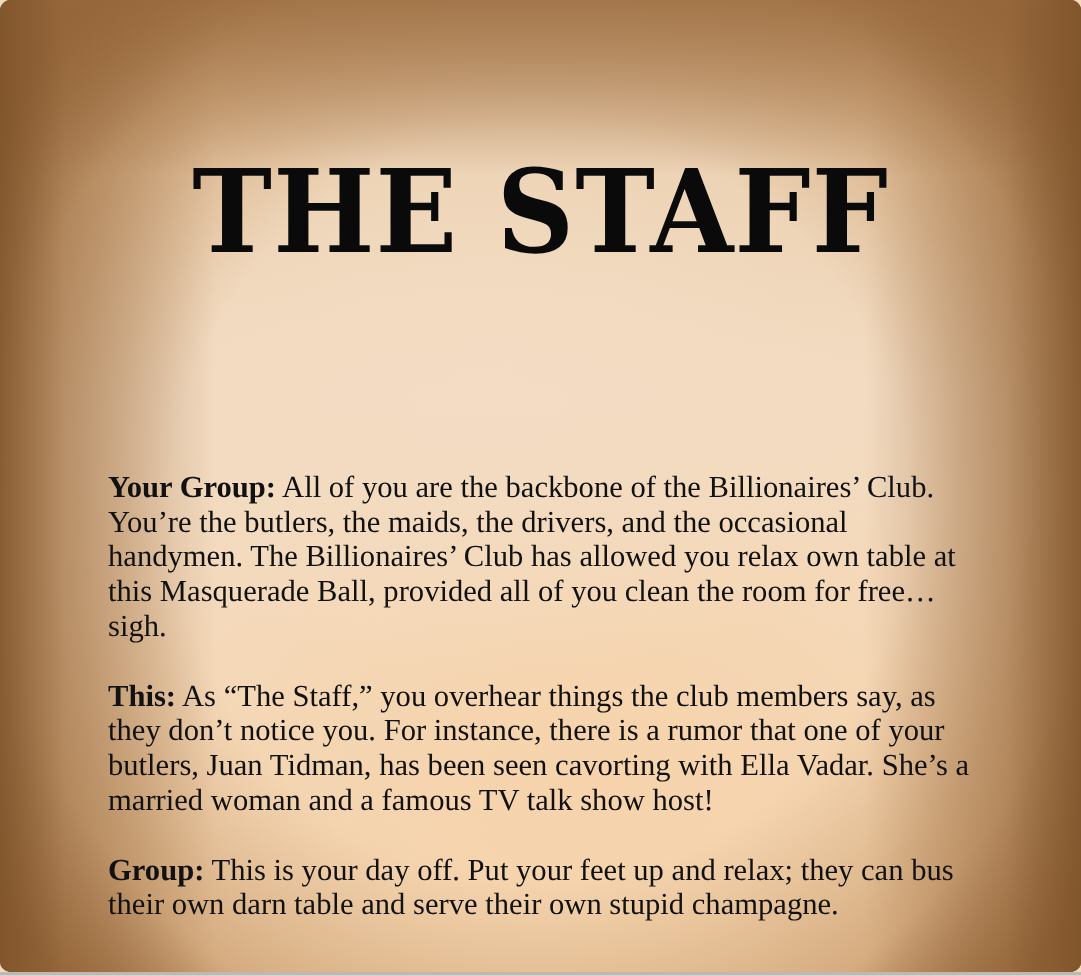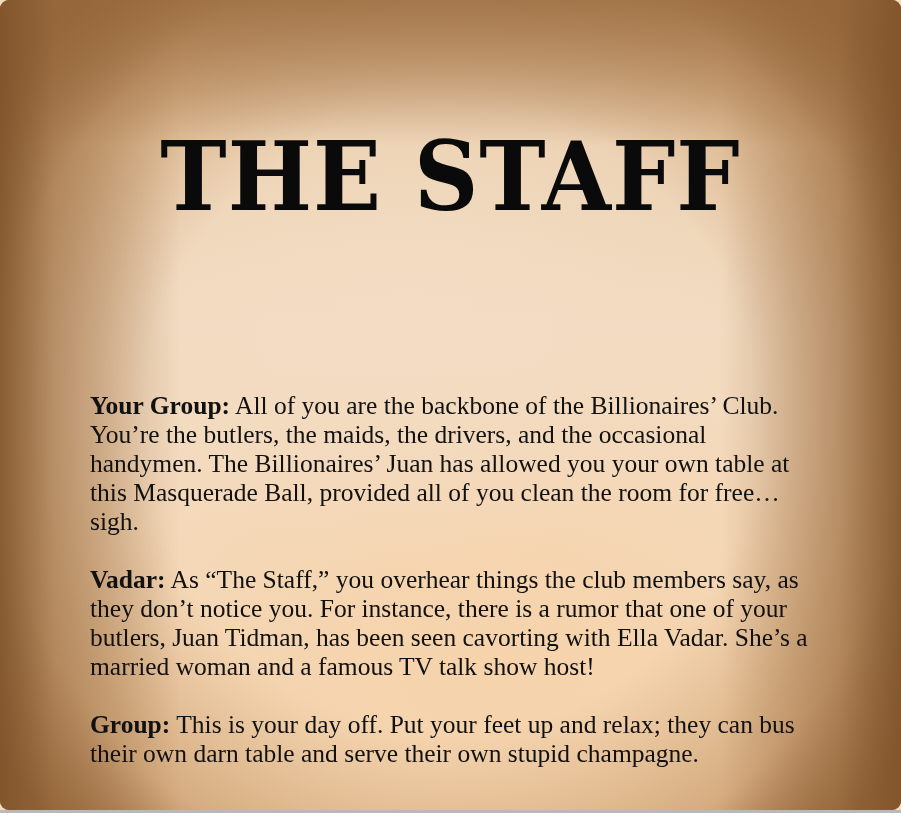--- a/index.html
+++ b/index.html
@@ -41,23 +41,23 @@
   .para b { font-weight: bold; }
 </style>
 </head>
 <body>
 
 <div class="page">
   <div class="title">THE STAFF</div>
 
   <div class="content">
     <p class="para">
-      <b>Your Group:</b><span> All of you are the backbone of the Billionaires’ Club. You’re the butlers, the maids, the drivers, and the occasional handymen. The Billionaires’ Juan has allowed you your own table at this Masquerade Ball, provided all of you clean the room for free… sigh.</span>
+      <b>Your Group:</b><span> All of you are the backbone of the Billionaires’ Club. You’re the butlers, the maids, the drivers, and the occasional handymen. The Billionaires’ Club has allowed you relax own table at this Masquerade Ball, provided all of you clean the room for free… sigh.</span>
     </p>
     <p class="para">
-      <b>Vadar:</b><span> As “The Staff,” you overhear things the club members say, as they don’t notice you. For instance, there is a rumor that one of your butlers, Juan Tidman, has been seen cavorting with Ella Vadar. She’s a married woman and a famous TV talk show host!</span>
+      <b>This:</b><span> As “The Staff,” you overhear things the club members say, as they don’t notice you. For instance, there is a rumor that one of your butlers, Juan Tidman, has been seen cavorting with Ella Vadar. She’s a married woman and a famous TV talk show host!</span>
     </p>
     <p class="para">
       <b>Group:</b><span> This is your day off. Put your feet up and relax; they can bus their own darn table and serve their own stupid champagne.</span>
     </p>
   </div>
 </div>
 <div class="bottom-strip"></div>
 
 </body></html>

